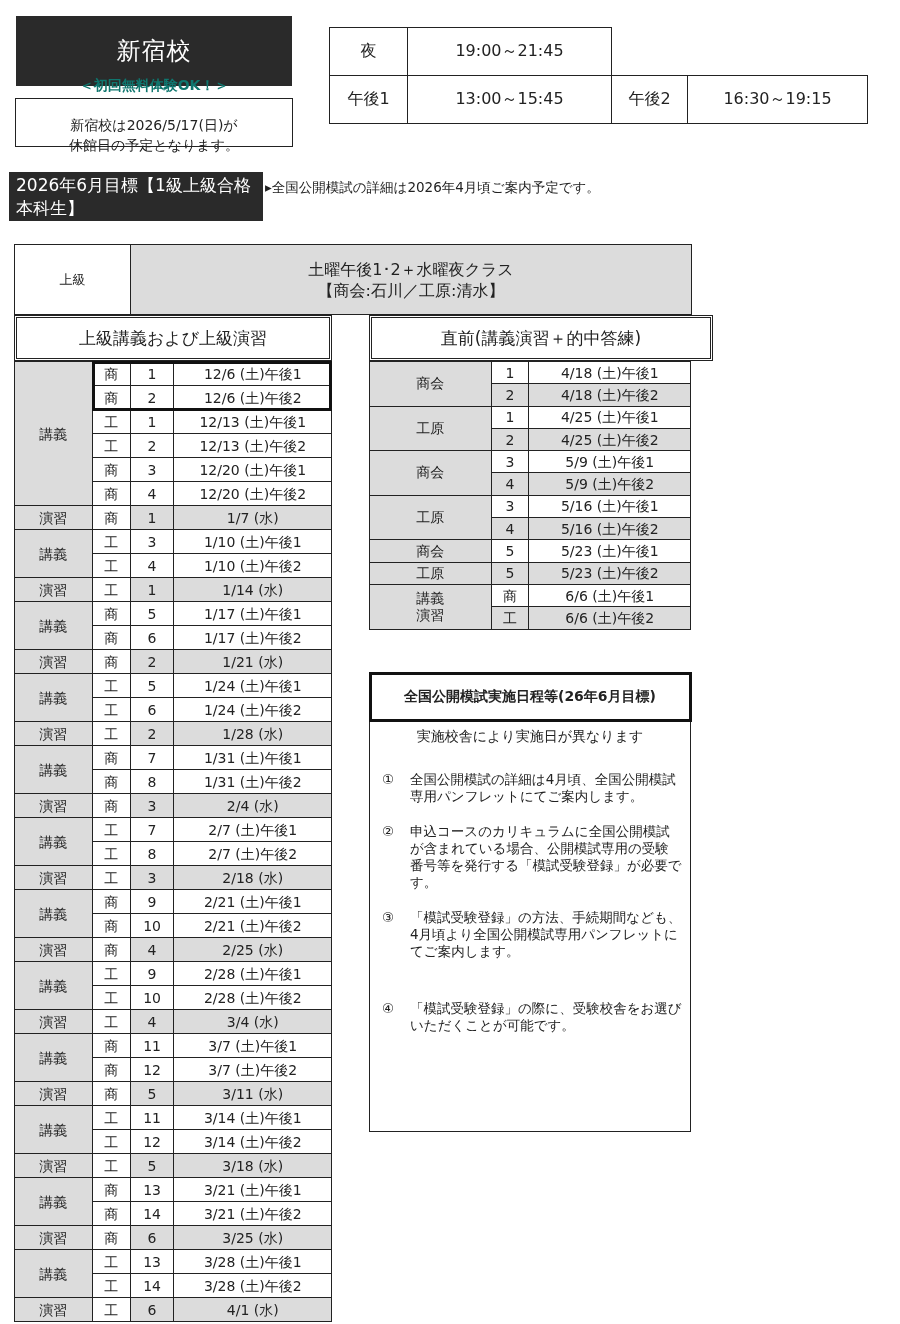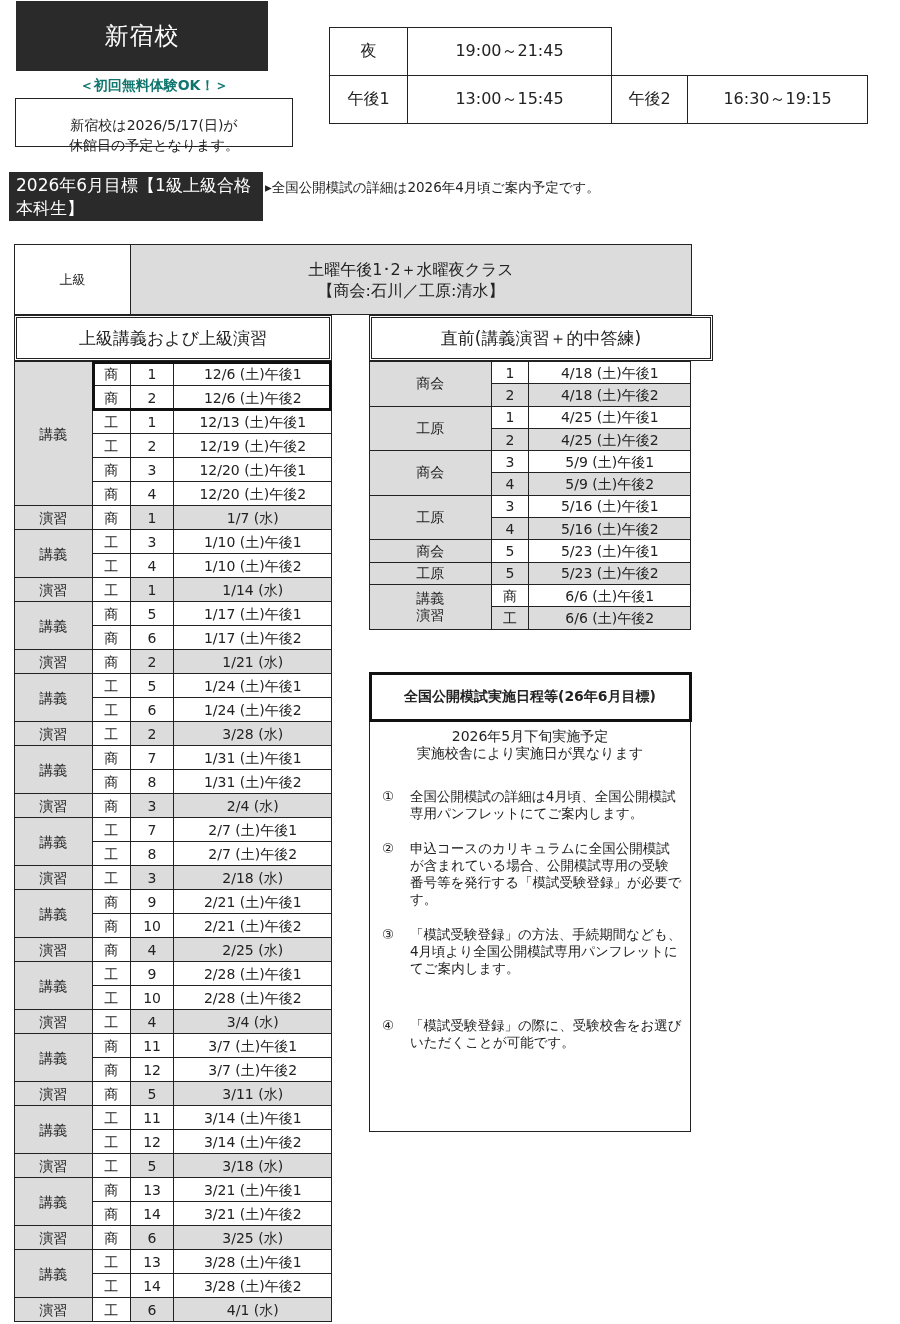--- a/index.html
+++ b/index.html
@@ -1,18 +1,18 @@
 <!DOCTYPE html>
 <html><head>
 <meta charset="utf-8">
 <style>
   * { box-sizing: border-box; margin: 0; padding: 0; }
   body { width: 900px; height: 1324px; background: #fff; font-family: "DejaVu Sans", "Liberation Sans", sans-serif; color: #222; position: relative; overflow: hidden; }
   .abs { position: absolute; }
-  .school-title { left: 16px; top: 1px; width: 252px; height: 70px; background: #2a2a2a; color: #fff; font-size: 24px; display: flex; align-items: center; justify-content: center; letter-spacing: 1px; }
+  .school-title { left: 16px; top: 16px; width: 276px; height: 70px; background: #2a2a2a; color: #fff; font-size: 24px; display: flex; align-items: center; justify-content: center; letter-spacing: 1px; }
   .trial { left: 16px; top: 77px; width: 276px; text-align: center; font-size: 14px; font-weight: bold; color: #0f766e; }
   .closed-box { left: 15px; top: 98px; width: 278px; height: 49px; border: 1.5px solid #222; font-size: 14px; text-align: center; line-height: 20px; padding-top: 16px; }
   table { border-collapse: collapse; }
   .time-table { left: 329px; top: 27px; font-size: 16px; }
   .time-table td { border: 1.5px solid #222; height: 48px; text-align: center; vertical-align: middle; }
   .time-table td.empty { border: none; }
   .banner { left: 9px; top: 172px; width: 254px; height: 49px; background: #2a2a2a; color: #fff; font-size: 17px; display: flex; align-items: center; justify-content: center; padding-left: 7px; }
   .banner-notes { left: 265px; top: 176px; font-size: 13.5px; line-height: 22px; }
   .class-header { left: 14px; top: 244px; width: 678px; height: 71px; border: 1.5px solid #222; display: flex; }
   .class-level { width: 116px; border-right: 1.5px solid #222; display: flex; align-items: center; justify-content: center; font-size: 13px; background: #fff; }
@@ -98,21 +98,21 @@
         <td class="white">12/6 (土)午後2</td>
       </tr>
       <tr>
         <td class="white">工</td>
         <td class="white">1</td>
         <td class="white">12/13 (土)午後1</td>
       </tr>
       <tr>
         <td class="white">工</td>
         <td class="white">2</td>
-        <td class="white">12/19 (土)午後2</td>
+        <td class="white">12/13 (土)午後2</td>
       </tr>
       <tr>
         <td class="white">商</td>
         <td class="white">3</td>
         <td class="white">12/20 (土)午後1</td>
       </tr>
       <tr>
         <td class="white">商</td>
         <td class="white">4</td>
         <td class="white">12/20 (土)午後2</td>
@@ -165,21 +165,21 @@
       </tr>
       <tr>
         <td class="white">工</td>
         <td class="white">6</td>
         <td class="white">1/24 (土)午後2</td>
       </tr>
       <tr>
         <td rowspan="1" class="gray">演習</td>
         <td class="white">工</td>
         <td class="gray">2</td>
-        <td class="gray">3/28 (水)</td>
+        <td class="gray">1/28 (水)</td>
       </tr>
       <tr>
         <td rowspan="2" class="gray">講義</td>
         <td class="white">商</td>
         <td class="white">7</td>
         <td class="white">1/31 (土)午後1</td>
       </tr>
       <tr>
         <td class="white">商</td>
         <td class="white">8</td>
@@ -376,21 +376,20 @@
       <tr>
         <td class="gray">工</td>
         <td class="gray">6/6 (土)午後2</td>
       </tr>
     </tbody>
 </table>
 
 <div class="abs exam-box">
   <div class="exam-title">全国公開模試実施日程等(26年6月目標)</div>
   <div class="exam-sub">
-    <div>2026年5月下旬実施予定</div>
     <div>実施校舎により実施日が異なります</div>
   </div>
   <div class="exam-item" style="margin-top:26px">
     <span class="num">①</span>
     <span>全国公開模試の詳細は4月頃、全国公開模試専用パンフレットにてご案内します。</span>
   </div>
   <div class="exam-item" style="margin-top:18px">
     <span class="num">②</span>
     <span>申込コースのカリキュラムに全国公開模試が含まれている場合、公開模試専用の受験番号等を発行する「模試受験登録」が必要です。</span>
   </div>

